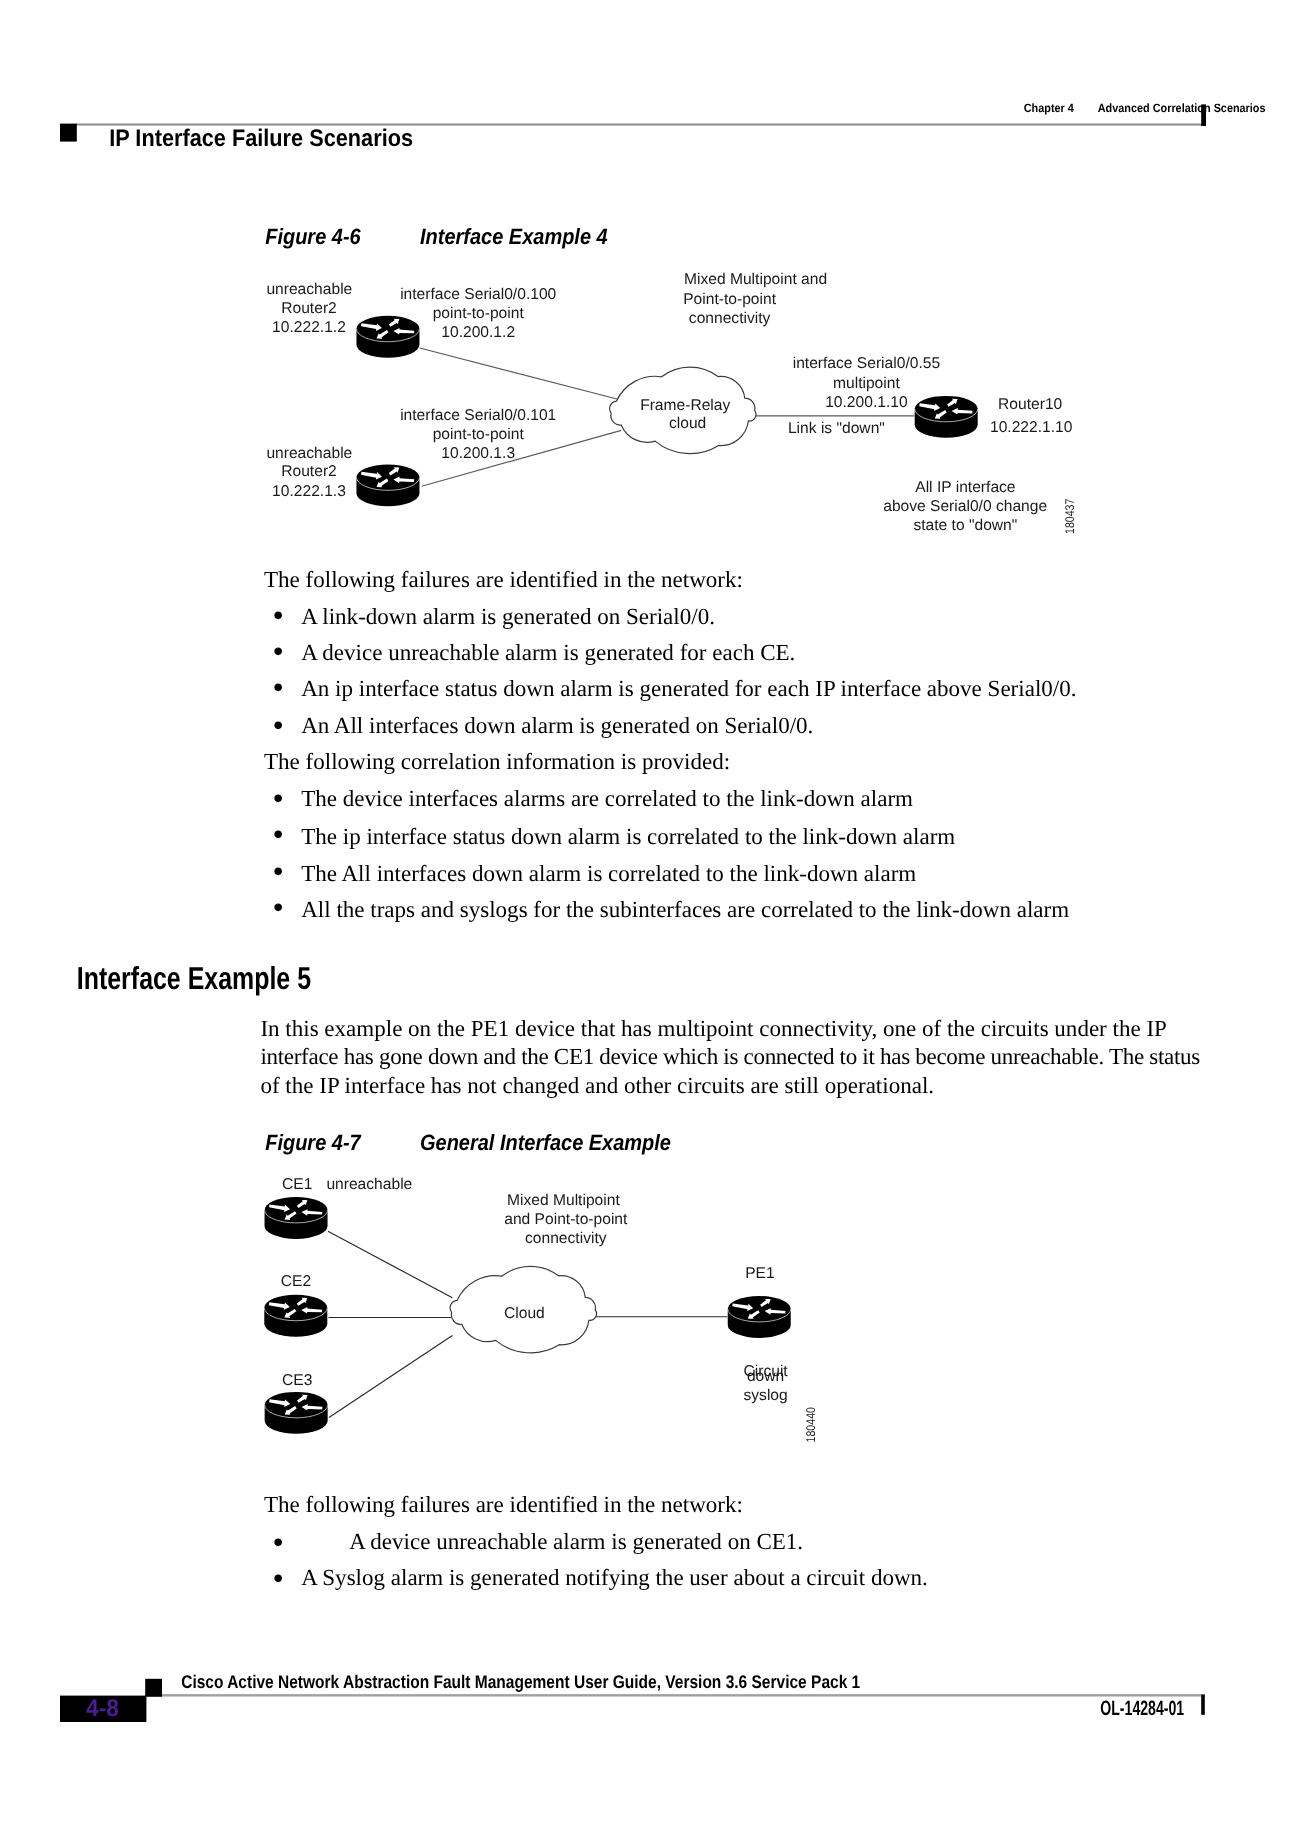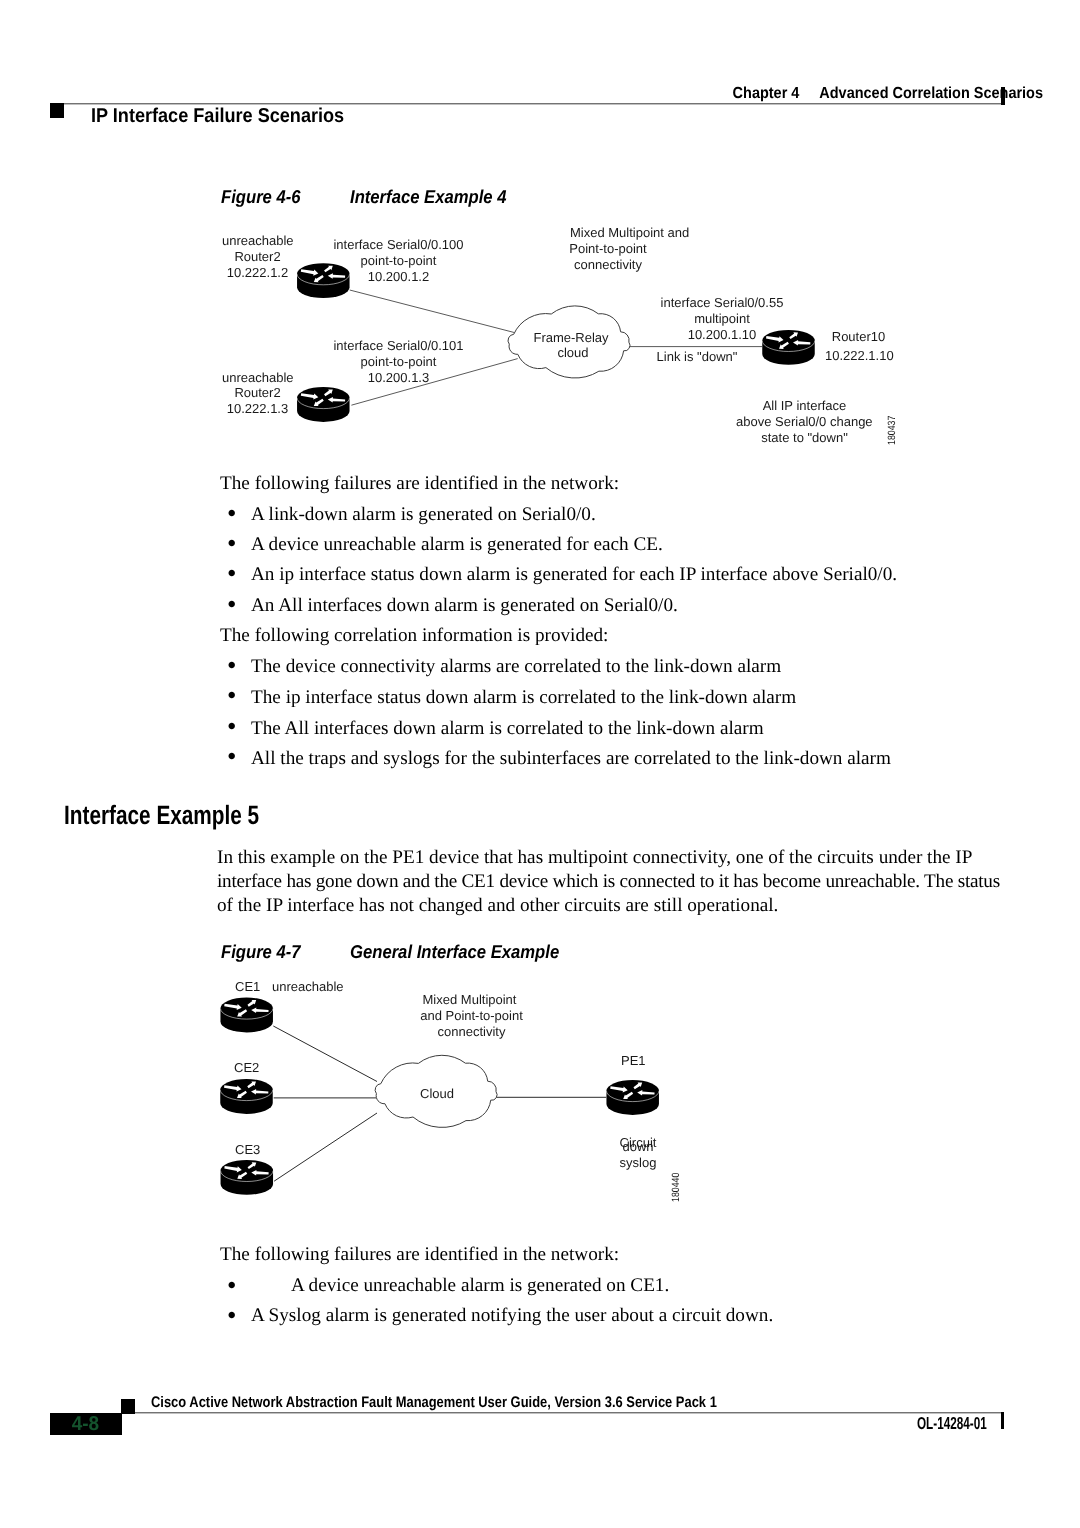--- a/index.html
+++ b/index.html
@@ -13,21 +13,21 @@
   .narrow{font-family:"Liberation Sans",sans-serif;font-weight:bold;display:inline-block;
           transform:scaleX(0.905);transform-origin:left center;white-space:nowrap;}
   .narrow-r{font-family:"Liberation Sans",sans-serif;font-weight:bold;display:inline-block;
           transform:scaleX(0.905);transform-origin:right center;white-space:nowrap;}
 
   
   #hdr-rule{left:63px;top:103px;width:941.5px;height:1px;background:#737373;box-shadow:0 1px 0 rgba(115,115,115,0.45);}
   #hdr-square{left:50px;top:103px;width:14px;height:14.5px;background:#000;}
   #hdr-bar{left:1000.5px;top:86.5px;width:4px;height:18px;background:#000;}
   #hdr-left{left:91px;top:105px;font-size:20px;}
-  #hdr-right{left:4px;top:85px;width:991px;text-align:right;font-size:16px;padding-left:48px;}
+  #hdr-right{left:16px;top:85px;width:991px;text-align:right;font-size:10px;padding-left:48px;}
   .hdr-gap{display:inline-block;width:22px;}
 
   
   .figcap{font-family:"Liberation Sans",sans-serif;font-weight:bold;font-style:italic;
           font-size:18.5px;white-space:nowrap;}
   .figcap span{display:inline-block;transform:scaleX(0.9);transform-origin:left center;}
 
   
   .h2{font-family:"Liberation Sans",sans-serif;font-weight:bold;font-size:26.5px;white-space:nowrap;}
   .h2 span{display:inline-block;transform:scaleX(0.784);transform-origin:left center;}
@@ -38,21 +38,21 @@
          white-space:nowrap;transform:rotate(-90deg) scaleX(0.84);transform-origin:0 0;letter-spacing:0px;}
 
   
   .btxt{position:absolute;font-family:"Liberation Serif",serif;font-size:19.2px;white-space:nowrap;}
   .bullet{position:absolute;font-family:"Liberation Serif",serif;font-size:27px;line-height:0;}
 
   
   #ft-rule{left:135px;top:1412px;width:866px;height:1px;background:#737373;box-shadow:0 1px 0 rgba(115,115,115,0.45);}
   #ft-square{left:121px;top:1399px;width:14px;height:14.5px;background:#000;}
   #ft-page{left:50px;top:1413px;width:71.5px;height:22px;background:#000;}
-  #ft-pagenum{left:50px;top:1413px;width:71px;text-align:center;color:#14532d;font-size:20px;}
+  #ft-pagenum{left:50px;top:1413px;width:71px;text-align:center;color:#4c1d95;font-size:20px;}
   #ft-bar{left:1000.6px;top:1412.4px;width:3.4px;height:16.5px;background:#000;}
   #ft-title{left:151px;top:1394px;font-size:15.3px;}
   #ft-doc{left:0;top:1413px;width:987px;text-align:right;font-size:15.3px;}
 </style>
 </head>
 <body>
 
 <div class="abs" id="hdr-rule"></div>
 <div class="abs" id="hdr-square"></div>
 <div class="abs" id="hdr-bar"></div>
@@ -120,21 +120,21 @@
 <div class="btxt" style="left:251px;top:504px;">A link-down alarm is generated on Serial0/0.</div>
 <div class="bullet" style="left:227px;top:543px;">•</div>
 <div class="btxt" style="left:251px;top:534px;">A device unreachable alarm is generated for each CE.</div>
 <div class="bullet" style="left:227px;top:573px;">•</div>
 <div class="btxt" style="left:251px;top:564px;">An ip interface status down alarm is generated for each IP interface above Serial0/0.</div>
 <div class="bullet" style="left:227px;top:604px;">•</div>
 <div class="btxt" style="left:251px;top:595px;">An All interfaces down alarm is generated on Serial0/0.</div>
 
 <div class="btxt" style="left:220px;top:625px;">The following correlation information is provided:</div>
 <div class="bullet" style="left:227px;top:665px;">•</div>
-<div class="btxt" style="left:251px;top:656px;">The device connectivity alarms are correlated to the link-down alarm</div>
+<div class="btxt" style="left:251px;top:656px;">The device interfaces alarms are correlated to the link-down alarm</div>
 <div class="bullet" style="left:227px;top:695px;">•</div>
 <div class="btxt" style="left:251px;top:687px;">The ip interface status down alarm is correlated to the link-down alarm</div>
 <div class="bullet" style="left:227px;top:726px;">•</div>
 <div class="btxt" style="left:251px;top:718px;">The All interfaces down alarm is correlated to the link-down alarm</div>
 <div class="bullet" style="left:227px;top:756px;">•</div>
 <div class="btxt" style="left:251px;top:748px;">All the traps and syslogs for the subinterfaces are correlated to the link-down alarm</div>
 
 <div class="abs h2" style="left:64px;top:800px;"><span>Interface Example 5</span></div>
 
 <div class="btxt" style="left:217px;top:847px;">In this example on the PE1 device that has multipoint connectivity, one of the circuits under the IP</div>

